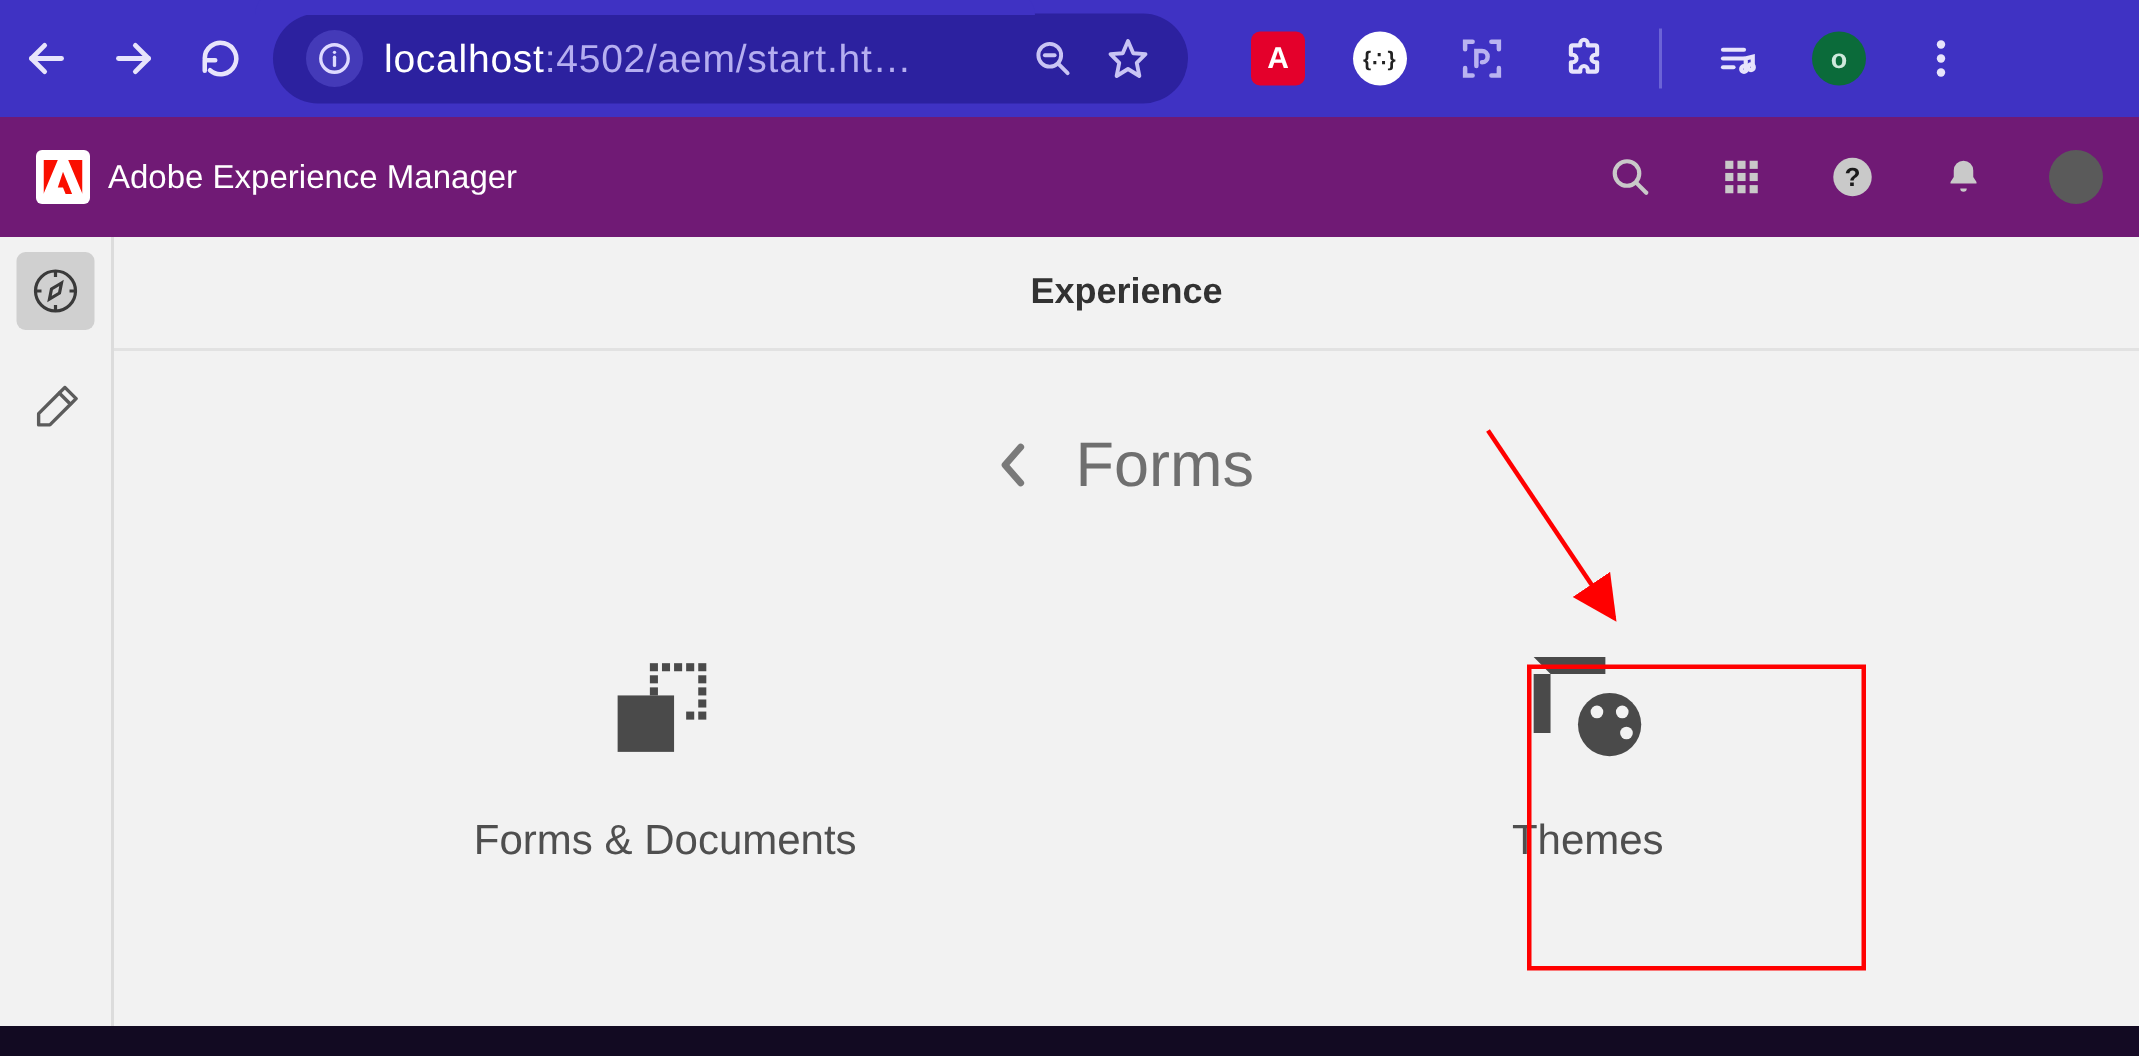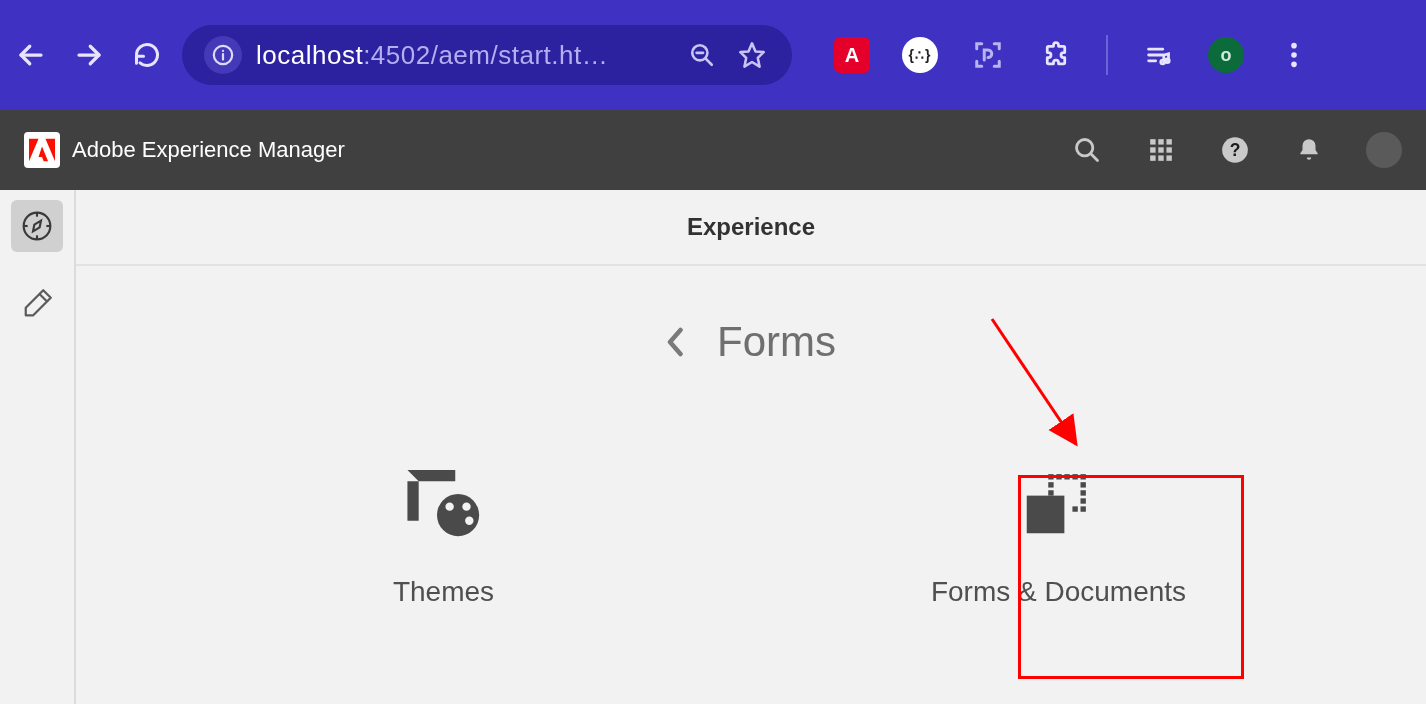--- a/index.html
+++ b/index.html
@@ -1,35 +1,35 @@
 <!DOCTYPE html>
 <html><head>
 <meta charset="utf-8">
 <style>
   * { box-sizing: border-box; margin: 0; padding: 0; font-family: -apple-system, BlinkMacSystemFont, "Segoe UI", Helvetica, Arial, sans-serif; }
   html, body { width: 1426px; height: 704px; background: #120a22; overflow: hidden; }
 
   
-  .browser-chrome { height: 110px; background: #3f32c3; display: flex; align-items: center; padding: 0 8px; gap: 12px; position: relative; }
+  .browser-chrome { height: 78px; background: #3f32c3; display: flex; align-items: center; padding: 0 8px; gap: 12px; position: relative; }
   .tab-curve { position:absolute; top:-6px; left:170px; width:520px; height:16px; border-top-left-radius:18px; border-top-right-radius:18px; background:#3f32c3; }
   .nav-btn { width: 46px; height: 46px; border-radius: 50%; display: flex; align-items: center; justify-content: center; color: #e7e4fb; cursor: pointer; }
   .addr-bar { width: 610px; height: 60px; background: #2c219f; border-radius: 30px; display: flex; align-items: center; gap: 14px; padding: 0 22px; color: #fff; }
   .info-circle { width:38px; height:38px; border-radius:50%; background:#443ab8; display:flex; align-items:center; justify-content:center; }
   .addr-text { flex:1; font-size: 26px; letter-spacing:.5px; white-space:nowrap; overflow:hidden; text-overflow:ellipsis; }
   .addr-text .host { color:#ffffff; }
   .addr-text .port-path { color:#b5aef0; }
   .chrome-icons { display:flex; align-items:center; gap:32px; margin-left:30px; }
   .chrome-icon { width:36px; height:36px; display:flex; align-items:center; justify-content:center; color:#e7e4fb; }
   .ext-a { width:36px; height:36px; background:#e4002b; border-radius:6px; display:flex; align-items:center; justify-content:center; color:#fff; font-weight:800; font-size:20px; }
   .ext-json { width:36px; height:36px; border-radius:50%; background:#fff; display:flex; align-items:center; justify-content:center; color:#222; font-size:14px; font-weight:700; letter-spacing:1px; }
   .divider-v { width:2px; height:40px; background:#6b63d6; }
   .avatar-o { width:36px; height:36px; border-radius:50%; background:#0b6b3a; color:#cfe9dc; display:flex; align-items:center; justify-content:center; font-size:18px; font-weight:600; }
 
   
-  .aem-header { height: 80px; background:#404040; display:flex; align-items:center; padding:0 24px; color:#fff; }
+  .aem-header { height: 80px; background:#701a75; display:flex; align-items:center; padding:0 24px; color:#fff; }
   .aem-logo { width:36px; height:36px; border-radius:4px; background:#fff; display:flex; align-items:center; justify-content:center; margin-right:12px; }
   .aem-logo svg { display:block; }
   .aem-title { font-size:22px; font-weight:400; }
   .aem-actions { margin-left:auto; display:flex; align-items:center; gap:40px; color:#c9c9c9; }
   .aem-action { width:34px; height:34px; display:flex; align-items:center; justify-content:center; }
   .aem-avatar { width:36px; height:36px; border-radius:50%; background:#5a5a5a; }
 
   
   .aem-body { position: relative; height:526px; background:#f2f2f2; display:flex; }
   .rail { width:76px; background:#f2f2f2; border-right:2px solid #dcdcdc; display:flex; flex-direction:column; align-items:center; gap:26px; padding-top:10px; }
@@ -205,34 +205,20 @@
     <div class="breadcrumb">
       <div class="bc-back">
         <svg width="20" height="30" viewBox="0 0 12 20" fill="none" stroke="#7a7a7a" stroke-width="3" stroke-linecap="round" stroke-linejoin="round">
             <polyline points="9 2 2 10 9 18"></polyline>
           </svg>
       </div>
       <div class="bc-title">Forms</div>
     </div>
 
     <div class="cards">
-      <div class="card">
-        <div class="card-icon">
-          <svg width="90" height="90" viewBox="0 0 64 64" fill="#4a4a4a">
-              <path d="M6 10 h34 v8 h-34 z M6 10 v36 h8 v-28 z"></path>
-              <circle cx="42" cy="42" r="15"></circle>
-              <circle cx="36" cy="36" r="3" fill="#f2f2f2"></circle>
-              <circle cx="48" cy="36" r="3" fill="#f2f2f2"></circle>
-              <circle cx="50" cy="46" r="3" fill="#f2f2f2"></circle>
-              <path d="M40 50 a6 5 0 0 1 -8 -2 a6 5 0 0 0 8 2 z" fill="#f2f2f2"></path>
-            </svg>
-        </div>
-        <div class="card-label">Themes</div>
-      </div>
-
       <div class="card">
         <div class="card-icon">
           <svg width="86" height="86" viewBox="0 0 64 64" fill="#4a4a4a">
               <rect x="8" y="28" width="28" height="28"></rect>
               <rect x="24" y="12" width="4" height="4"></rect>
               <rect x="30" y="12" width="4" height="4"></rect>
               <rect x="36" y="12" width="4" height="4"></rect>
               <rect x="42" y="12" width="4" height="4"></rect>
               <rect x="48" y="12" width="4" height="4"></rect>
               <rect x="48" y="18" width="4" height="4"></rect>
@@ -240,20 +226,34 @@
               <rect x="48" y="30" width="4" height="4"></rect>
               <rect x="48" y="36" width="4" height="4"></rect>
               <rect x="42" y="36" width="4" height="4"></rect>
               <rect x="24" y="18" width="4" height="4"></rect>
               <rect x="24" y="24" width="4" height="4"></rect>
             </svg>
         </div>
         <div class="card-label">Forms &amp; Documents</div>
       </div>
 
+      <div class="card">
+        <div class="card-icon">
+          <svg width="90" height="90" viewBox="0 0 64 64" fill="#4a4a4a">
+              <path d="M6 10 h34 v8 h-34 z M6 10 v36 h8 v-28 z"></path>
+              <circle cx="42" cy="42" r="15"></circle>
+              <circle cx="36" cy="36" r="3" fill="#f2f2f2"></circle>
+              <circle cx="48" cy="36" r="3" fill="#f2f2f2"></circle>
+              <circle cx="50" cy="46" r="3" fill="#f2f2f2"></circle>
+              <path d="M40 50 a6 5 0 0 1 -8 -2 a6 5 0 0 0 8 2 z" fill="#f2f2f2"></path>
+            </svg>
+        </div>
+        <div class="card-label">Themes</div>
+      </div>
+
     </div>
   </div>
 
   <div class="highlight-box" id="hl" style="left: 1018px; top: 285px; width: 226px; height: 204px;"></div>
   <svg class="arrow-svg" id="arrow" width="1426" height="526" style="left:0;top:0">
     <defs>
         <marker id="ah" markerWidth="12" markerHeight="12" refX="9" refY="5" orient="auto">
           <path d="M0 0 L10 5 L0 10 z" fill="#ff0000"></path>
         </marker>
       </defs>

